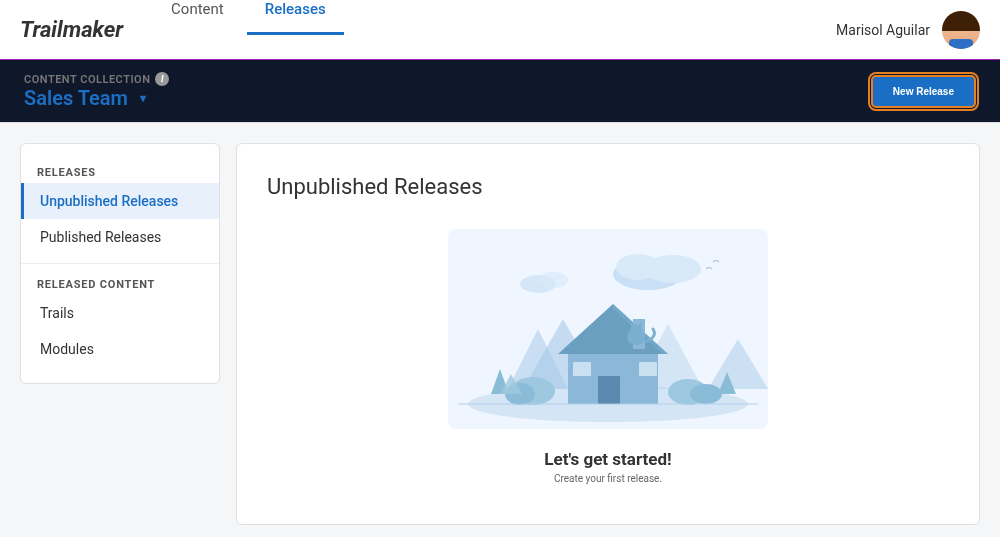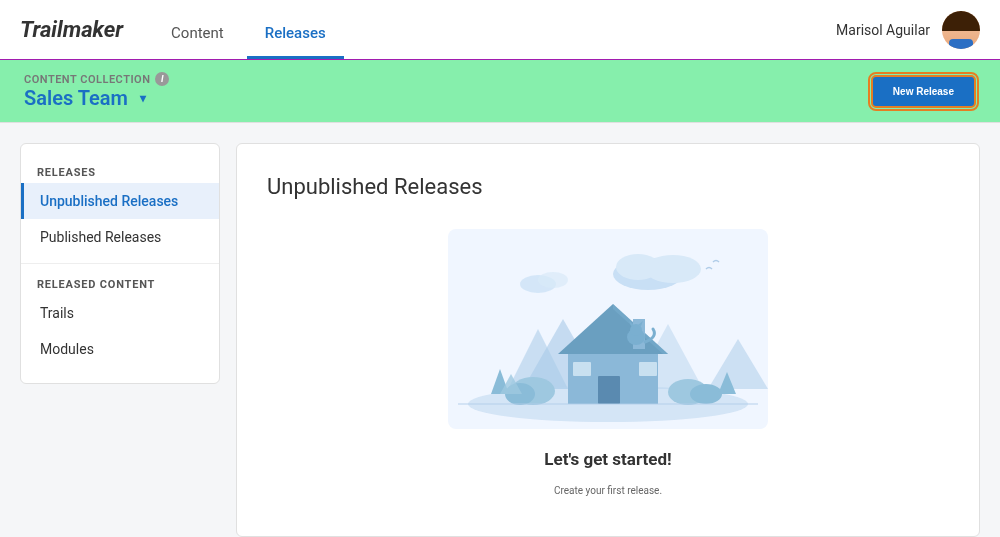--- a/index.html
+++ b/index.html
@@ -19,21 +19,21 @@
       font-size: 22px;
       font-weight: 700;
       color: #1a6fc4;
       margin-right: 30px;
       font-style: italic;
     }
     .logo span { color: #333; font-style: italic; }
     .nav-tabs {
       display: flex;
       height: 100%;
-      align-items: flex-end;
+      align-items: flex-start;
     }
     .nav-tab {
       padding: 0 18px 14px;
       font-size: 15px;
       color: #555;
       cursor: pointer;
       border-bottom: 3px solid transparent;
       margin-right: 5px;
     }
     .nav-tab.active {
@@ -75,21 +75,21 @@
       left: 50%;
       transform: translateX(-50%);
       width: 24px;
       height: 14px;
       background: #2c6fc4;
       border-radius: 4px 4px 0 0;
     }
 
     
     .sub-header {
-      background: #86efac;
+      background: #0f172a;
       padding: 12px 24px;
       border-bottom: 1px solid #e0e0e0;
       display: flex;
       align-items: center;
       justify-content: space-between;
     }
     .collection-label {
       font-size: 11px;
       color: #777;
       font-weight: 600;
@@ -211,21 +211,21 @@
     }
     .illustration {
       width: 320px;
       height: 200px;
       margin-bottom: 20px;
     }
     .empty-state-title {
       font-size: 17px;
       font-weight: 700;
       color: #333;
-      margin-bottom: 16px;
+      margin-bottom: 4px;
     }
     .empty-state-subtitle {
       font-size: 10px;
       color: #666;
     }
   </style>
 </head>
 <body>
 
 <header class="header">

